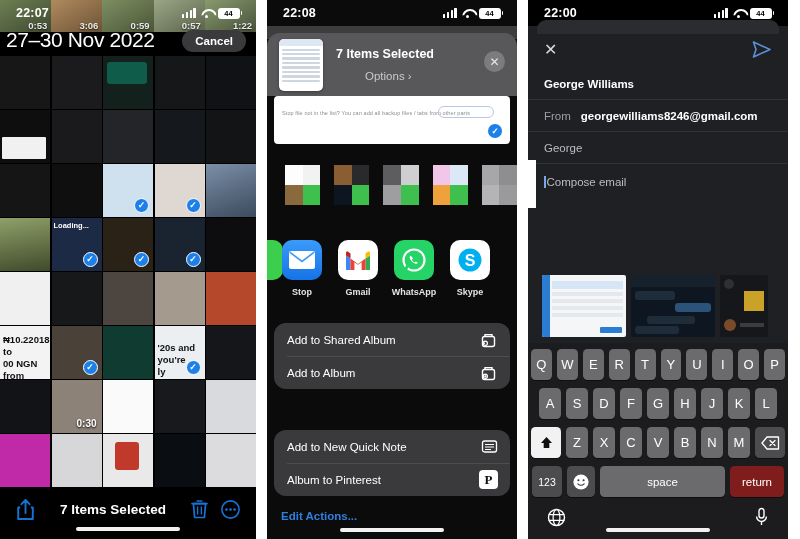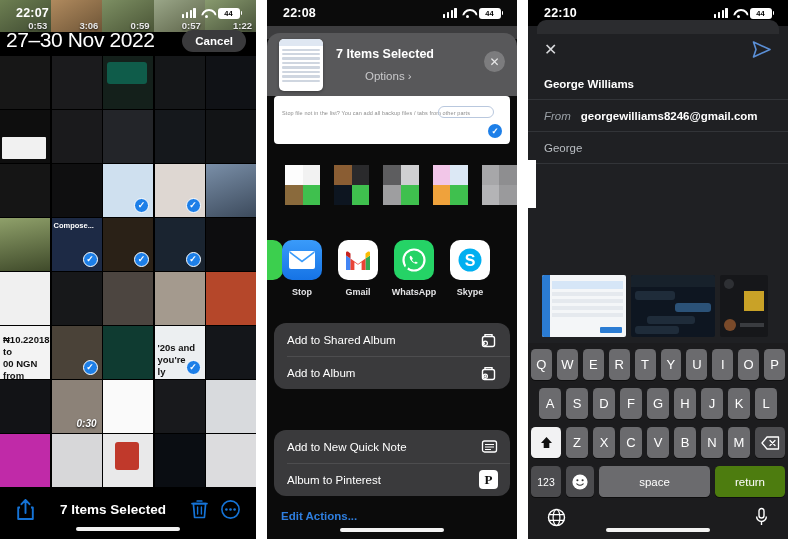--- a/index.html
+++ b/index.html
@@ -44,21 +44,21 @@
      font-weight:normal; letter-spacing:-.4px; z-index:12; text-shadow:0 1px 3px rgba(0,0,0,.7); }
   .cancel{ position:absolute; top:30px; right:10px; z-index:12; background:#3a3a3c;
      color:#fff; font-size:11.5px; font-weight:bold; padding:5px 13px; border-radius:13px; }
   .photogrid{ position:absolute; top:56px; left:0; right:0; bottom:52px;
      display:grid; grid-template-columns:repeat(5,1fr); grid-auto-rows:1fr; gap:1.5px; }
   .ph{ position:relative; overflow:hidden; }
   .tick{ position:absolute; right:4px; bottom:4px; width:15px; height:15px; border-radius:50%;
      background:#1d7fe8; border:1.3px solid #fff; display:flex; align-items:center;
      justify-content:center; color:#fff; font-size:9px; font-weight:bold; line-height:1; }
   .vdur{ position:absolute; right:5px; bottom:4px; font-size:10px; font-weight:bold;
-     color:#fff; text-shadow:0 1px 2px #000;font-style:italic; }
+     color:#fff; text-shadow:0 1px 2px #000; }
   .ovl-text{ position:absolute; left:3px; top:8px; right:3px; color:#111; font-size:9.5px;
      font-weight:bold; line-height:1.25; }
   .toolbar1{ position:absolute; left:0; right:0; bottom:0; height:52px; background:#000;
      display:flex; align-items:center; justify-content:space-between; padding:0 16px 8px; }
   .tb-label{ color:#fff; font-size:13.5px; font-weight:bold; }
 
   
   .p2bg{ position:absolute; inset:0; background:#0b0b0b; }
   .sheet-top{ position:absolute; top:26px; left:0; right:0; height:13px; background:#3d3d3f; }
   .sheethdr{ position:absolute; top:33px; left:0; right:0; height:63px; background:#58585a;
@@ -108,21 +108,21 @@
   .p3bg{ position:absolute; inset:0; background:#1f2023; }
   .gm-topdark{ position:absolute; top:0; left:0; right:0; height:26px; background:#000; }
   .gm-peek{ position:absolute; top:20px; left:9px; right:9px; height:14px; background:#2b2c2f;
      border-radius:9px 9px 0 0; }
   .gm-head{ position:absolute; top:32px; left:0; right:0; height:34px; display:flex;
      align-items:center; justify-content:space-between; padding:0 16px; }
   .gm-x{ color:#d9dadd; font-size:16px; }
   .gm-field{ position:absolute; left:0; right:0; height:32px; display:flex; align-items:center;
      padding:0 16px; border-bottom:1px solid #323438; }
   .f-to{ top:68px; } .f-from{ top:100px; } .f-sub{ top:132px; }
-  .gm-lb{ color:#9aa0a6; font-size:11.5px; margin-right:10px;font-style:italic; }
+  .gm-lb{ color:#9aa0a6; font-size:11.5px; margin-right:10px; }
   .gm-val{ color:#ffffff; font-size:11.5px; font-weight:bold; }
   .gm-ph{ color:#b9bdc2; font-size:11.5px; }
   .gm-body{ position:absolute; top:164px; left:0; right:0; height:90px; padding:8px 16px; }
   .caret{ display:inline-block; width:1.5px; height:12px; background:#7aa7e6;
      vertical-align:-2px; margin-right:1px; }
   .attachrow{ position:absolute; top:272px; left:0; right:0; height:68px;
      display:flex; gap:5px; padding:0 14px; align-items:center; }
   .att{ height:62px; border-radius:2px; overflow:hidden; position:relative; background:#fff; }
   .notch{ position:absolute; left:0; top:160px; width:8px; height:48px; background:#fff; z-index:30; }
   .kb{ position:absolute; left:0; right:0; bottom:0; height:196px; background:#1c1c1e;
@@ -130,21 +130,21 @@
   .kbrow{ display:flex; justify-content:center; gap:5px; margin-bottom:8px; }
   .key{ height:31px; border-radius:4.5px; background:#6b6b6e; color:#fff; font-size:13px;
      display:flex; align-items:center; justify-content:center; font-weight:500;
      box-shadow:0 1px 0 rgba(0,0,0,.5); }
   .k-l{ width:22px; }
   .k-shift{ width:30px; background:#f2f2f3; color:#1c1c1e; }
   .k-del{ width:30px; background:#4c4c4f; }
   .k-123{ width:30px; background:#4c4c4f; font-size:10.5px; }
   .k-emoji{ width:28px; background:#4c4c4f; }
   .k-space{ flex:1; max-width:125px; font-size:11.5px; }
-  .k-ret{ width:70px; background:#4d7c0f; font-size:11.5px; }
+  .k-ret{ width:54px; background:#7f1d1d; font-size:11.5px; }
   .kbbot{ display:flex; align-items:center; justify-content:space-between; padding:2px 16px 0; }
   .homebar{ position:absolute; bottom:7px; left:50%; transform:translateX(-50%);
      width:104px; height:4px; border-radius:2px; background:#f2f2f2; }
   .hb1{ bottom:8px; } 
   svg{ display:block; }
 </style>
 </head>
 <body>
 
 <div class="stage">
@@ -213,21 +213,21 @@
         <div class="ph" style="background:#cfe0ef">
             <span class="tick">✓</span>
           </div>
         <div class="ph" style="background:#ded7d2">
             <span class="tick">✓</span>
           </div>
         <div class="ph" style="background:linear-gradient(160deg,#7a8fa8,#3c4a5c)"></div>
 
         <div class="ph" style="background:linear-gradient(170deg,#8fa06a,#3f4a2a)"></div>
         <div class="ph" style="background:#1d2a45">
-          <div style="position:absolute;left:2px;top:3px;color:#fff;font-size:7.5px;font-weight:bold">Compose...</div>
+          <div style="position:absolute;left:2px;top:3px;color:#fff;font-size:7.5px;font-weight:bold">Loading...</div>
           <span class="tick">✓</span>
         </div>
         <div class="ph" style="background:#2a2117">
             <span class="tick">✓</span>
           </div>
         <div class="ph" style="background:#1a2430">
             <span class="tick">✓</span>
           </div>
         <div class="ph" style="background:#0d0d0f"></div>
 
@@ -488,21 +488,21 @@
   </div>
 
   <div class="gap"></div>
 
   <div class="phone p3">
     <div class="p3bg">
       <div class="gm-topdark"></div>
       <div class="gm-peek"></div>
 
       <div class="statusbar">
-        <div class="sb-time">22:10</div>
+        <div class="sb-time">22:00</div>
         <div class="sb-right">
           <span class="sig">
               <i></i>
               <i></i>
               <i></i>
               <i></i>
             </span>
           <span class="wifi"></span>
           <span class="batt">
             <span class="batt-body">44</span>
@@ -524,20 +524,23 @@
         <span class="gm-val">George Williams</span>
       </div>
       <div class="gm-field f-from">
         <span class="gm-lb">From</span>
         <span class="gm-val">georgewilliams8246@gmail.com</span>
       </div>
       <div class="gm-field f-sub">
         <span class="gm-ph">George</span>
       </div>
 
+      <div class="gm-body">
+        <span class="caret"></span><span class="gm-ph">Compose email</span>
+      </div>
 
       <div class="notch"></div>
 
       <div class="attachrow">
         <div class="att" style="width:84px;background:#f4f6f8">
           <div style="position:absolute;left:0;top:0;width:8px;height:100%;background:#2b7cd3"></div>
           <div style="position:absolute;left:10px;top:6px;right:3px;height:8px;background:#d6e6f7"></div>
           <div style="position:absolute;left:10px;top:17px;right:3px;height:4px;background:#e5e9ee"></div>
           <div style="position:absolute;left:10px;top:24px;right:3px;height:4px;background:#e5e9ee"></div>
           <div style="position:absolute;left:10px;top:31px;right:3px;height:4px;background:#e5e9ee"></div>

